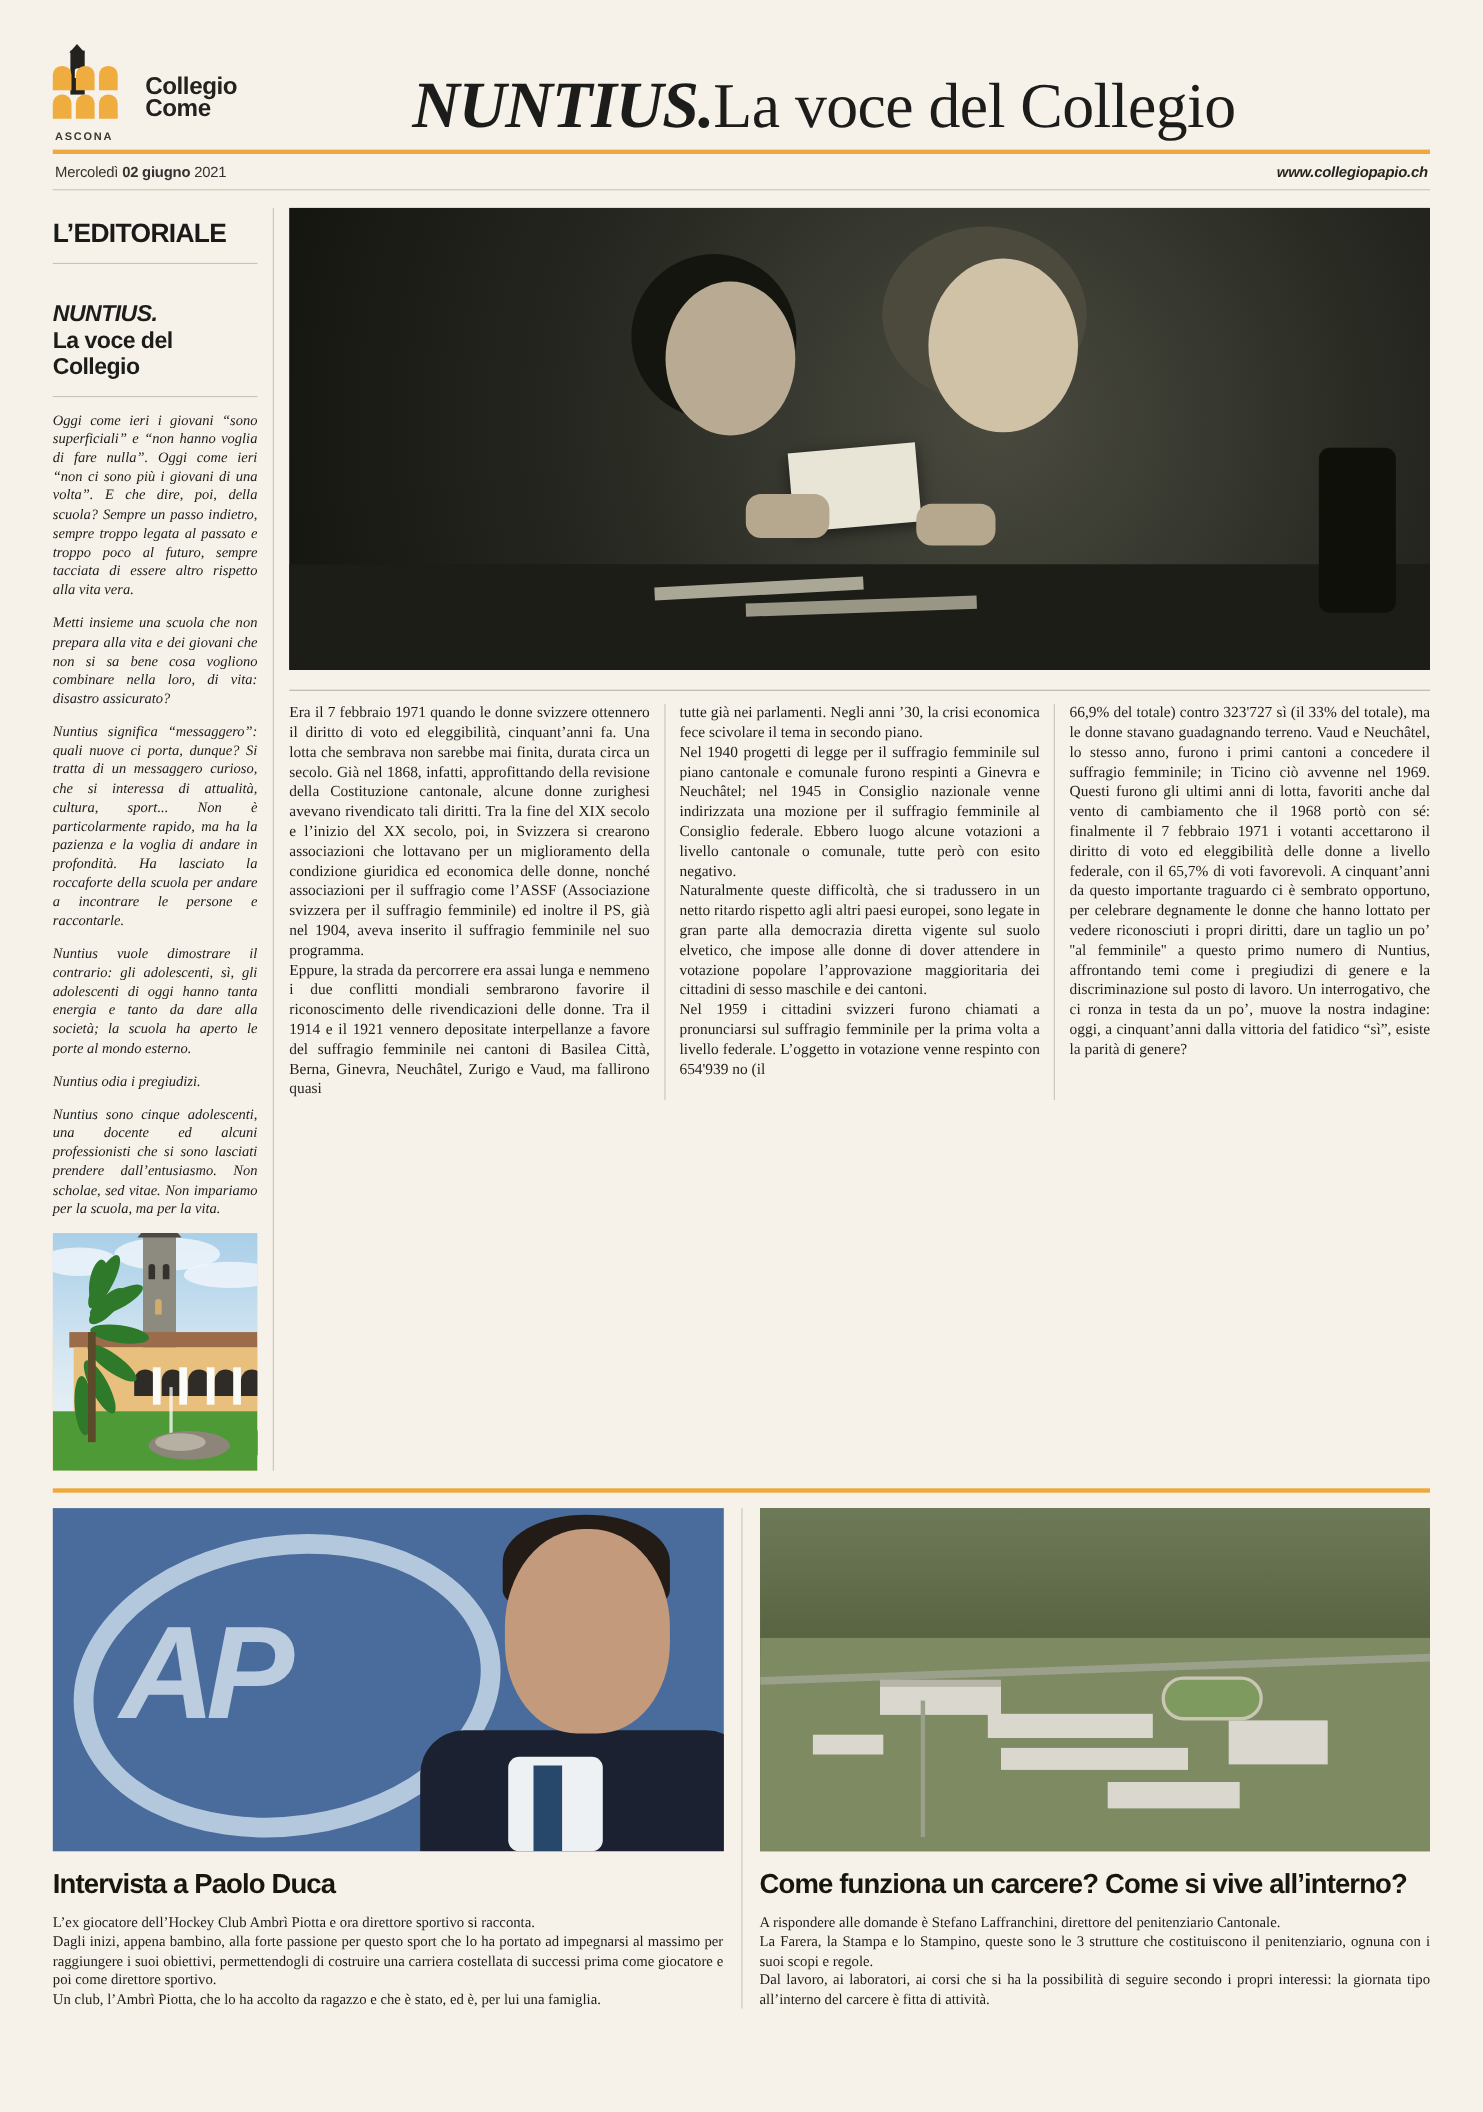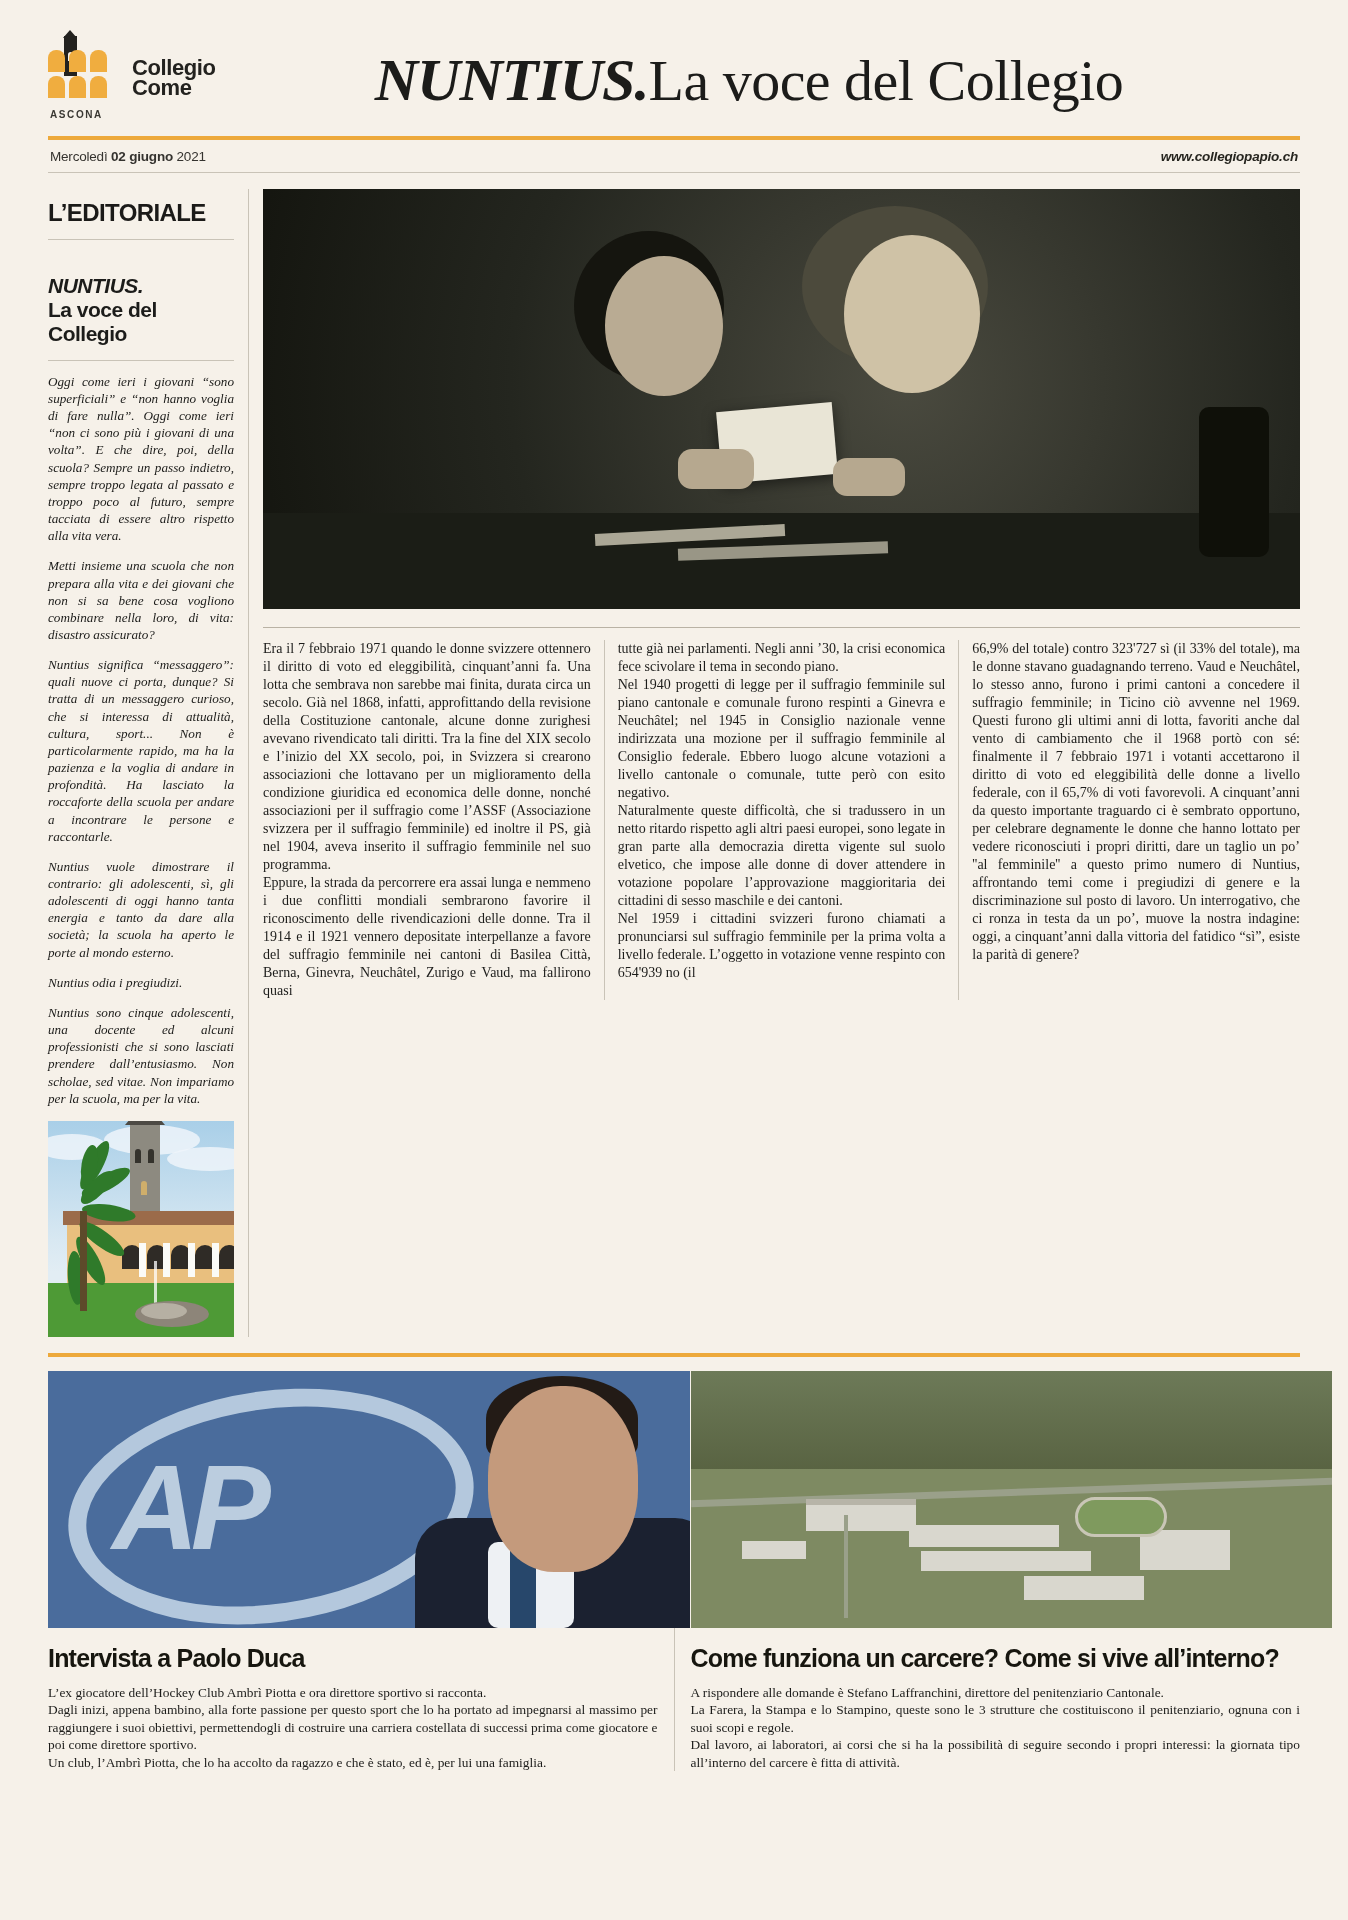--- a/index.html
+++ b/index.html
@@ -6,21 +6,21 @@
   body{
     width:1348px;height:1920px;
     background:#f6f1e9;
     font-family:"Liberation Serif",serif;
     color:#1c1c1a;
     overflow:hidden;
   }
   .page{position:relative;width:1348px;height:1920px;box-sizing:border-box;padding:0 48px;}
 
   
-  .masthead{display:flex;align-items:center;padding-top:26px;height:104px;}
+  .masthead{display:flex;align-items:flex-end;padding-top:26px;height:104px;}
   .logo-block{width:160px;flex:0 0 160px;}
   .logo-row{display:flex;align-items:flex-end;}
   .logo-mark{width:78px;height:62px;position:relative;flex:0 0 78px;}
   .logo-word{margin-left:6px;line-height:.92;}
   .logo-word .l1,.logo-word .l2{
     font-family:"Liberation Sans",sans-serif;font-weight:bold;
     font-size:22px;letter-spacing:-.4px;color:#23221f;display:block;
   }
   .logo-city{
     font-family:"Liberation Sans",sans-serif;font-weight:bold;
@@ -106,21 +106,21 @@
     text-align:justify;hyphens:auto;font-family:"Liberation Serif",serif;
   }
   .art-col p + p{margin-top:0;}
 
   
   .bottom-rule{height:4px;background:#eda93b;margin:16px 0 0 0;}
   .bottom{display:flex;margin-top:14px;}
   .bcol{flex:1;box-sizing:border-box;}
   .bcol.left{padding-right:16px;}
   .bcol.right{padding-left:16px;border-left:1px solid #c9c3b7;}
-  .bphoto{width:100%;height:257px;overflow:hidden;position:relative;padding-left:32px;}
+  .bphoto{width:100%;height:312px;overflow:hidden;position:relative;}
   .bphoto.hockey{background:#4a6c9c;}
   .bphoto.prison{background:#5b6450;}
   .bheadline{
     font-family:"Liberation Sans",sans-serif;font-weight:bold;
     font-size:25px;letter-spacing:-.8px;margin:16px 0 11px 0;color:#17160f;
   }
   .bbody p{
     margin:0;font-size:13.4px;line-height:1.30;font-family:"Liberation Serif",serif;
     text-align:justify;hyphens:auto;
   }

